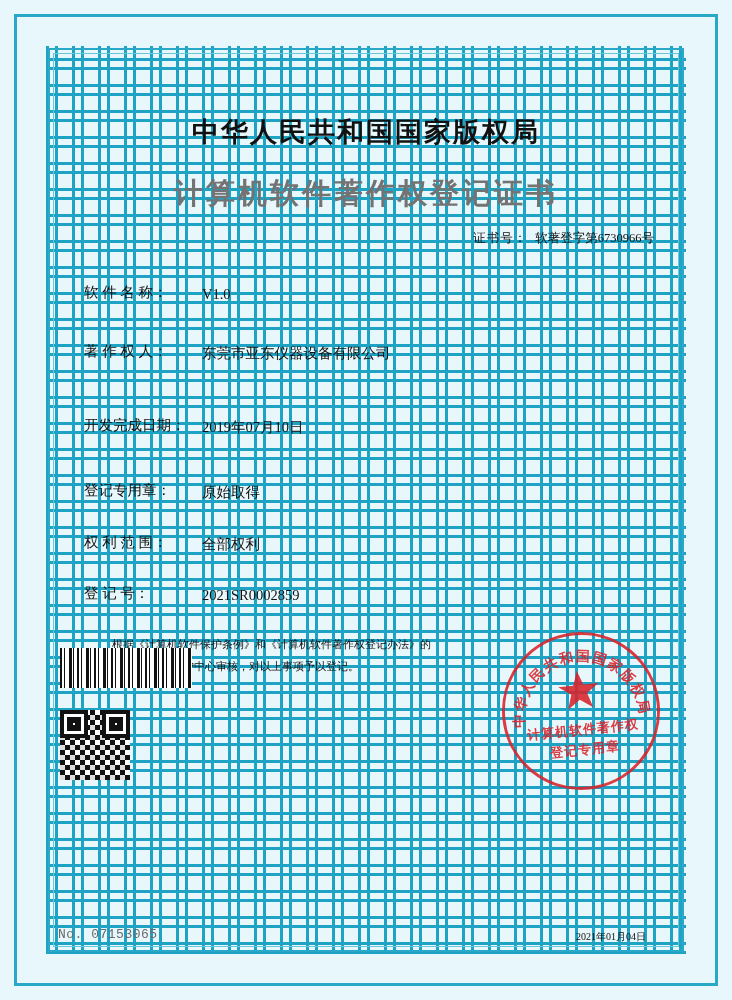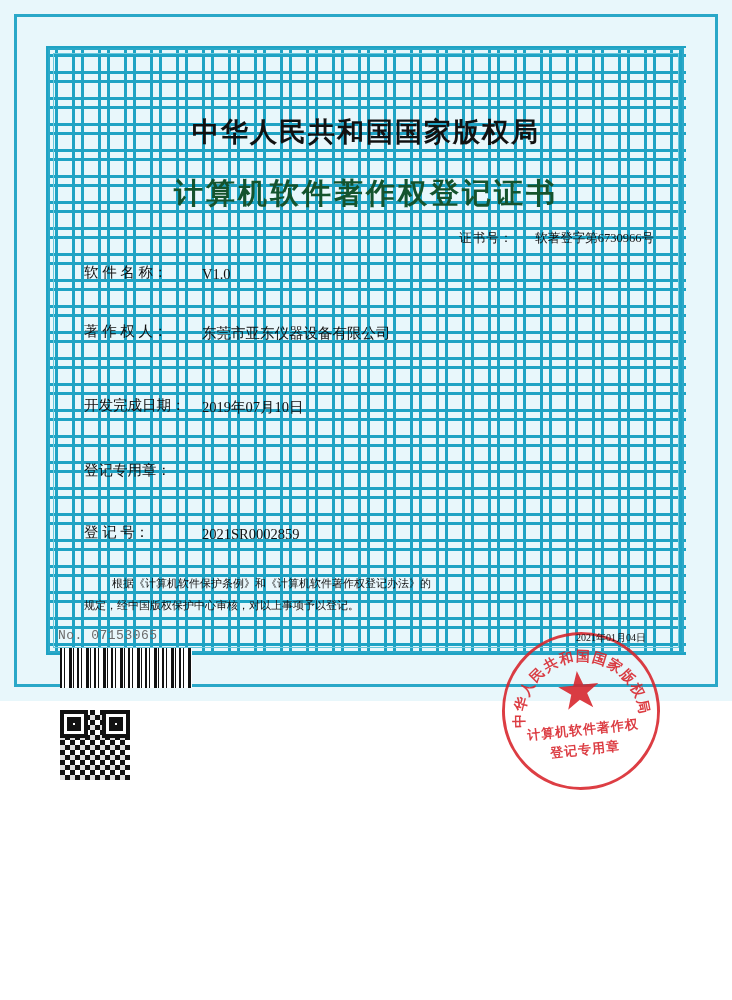--- a/index.html
+++ b/index.html
@@ -10,21 +10,21 @@
   body {
     width: 732px;
     height: 1000px;
     font-family: "Liberation Sans", sans-serif;
     overflow: hidden;
   }
 
   .certificate {
     position: relative;
     width: 732px;
-    height: 701px;
+    height: 1000px;
     background: #e8f7fb;
     box-sizing: border-box;
   }
 
   
   .border-outer {
     position: absolute;
     left: 14px;
     top: 14px;
     right: 14px;
@@ -105,35 +105,35 @@
     letter-spacing: 2px;
     color: #111;
   }
   .title-sub {
     text-align: center;
     margin-top: 24px;
     font-family: Liberation Mono, monospace;
     font-size: 29px;
     font-weight: bold;
     letter-spacing: 3px;
-    color: #14532d;
+    color: #737373;
   }
   .cert-no {
     text-align: right;
     margin-top: 16px;
     padding-right: 16px;
     font-size: 12.5px;
     color: #111;
     font-family: "Liberation Serif", serif;
   }
   .cert-no .label { letter-spacing: 1px; }
-  .cert-no .value { margin-left: 22px; }
+  .cert-no .value { margin-left: 8px; }
 
   .fields {
-    margin-top: 16px;
+    margin-top: 36px;
     padding-left: 22px;
     padding-right: 10px;
   }
   .field-row {
     display: flex;
     align-items: flex-start;
     margin-bottom: 15px;
     font-size: 14.5px;
     color: #111;
     font-family: "Liberation Serif", serif;
@@ -317,24 +317,29 @@
         <div class="field-value">2019年07月10日</div>
       </div>
 
       <div class="gap-md"></div>
 
 
       <div class="gap-md"></div>
 
       <div class="field-row">
         <div class="field-label">登记专用章：</div>
-      </div>
-
-      <div class="gap-md"></div>
-
+        <div class="field-value">原始取得</div>
+      </div>
+
+      <div class="gap-md"></div>
+
+      <div class="field-row">
+        <div class="field-label">权 利 范 围：</div>
+        <div class="field-value">全部权利</div>
+      </div>
 
       <div class="gap-md"></div>
 
       <div class="field-row">
         <div class="field-label">登 记 号：</div>
         <div class="field-value">2021SR0002859</div>
       </div>
 
     </div>
 

